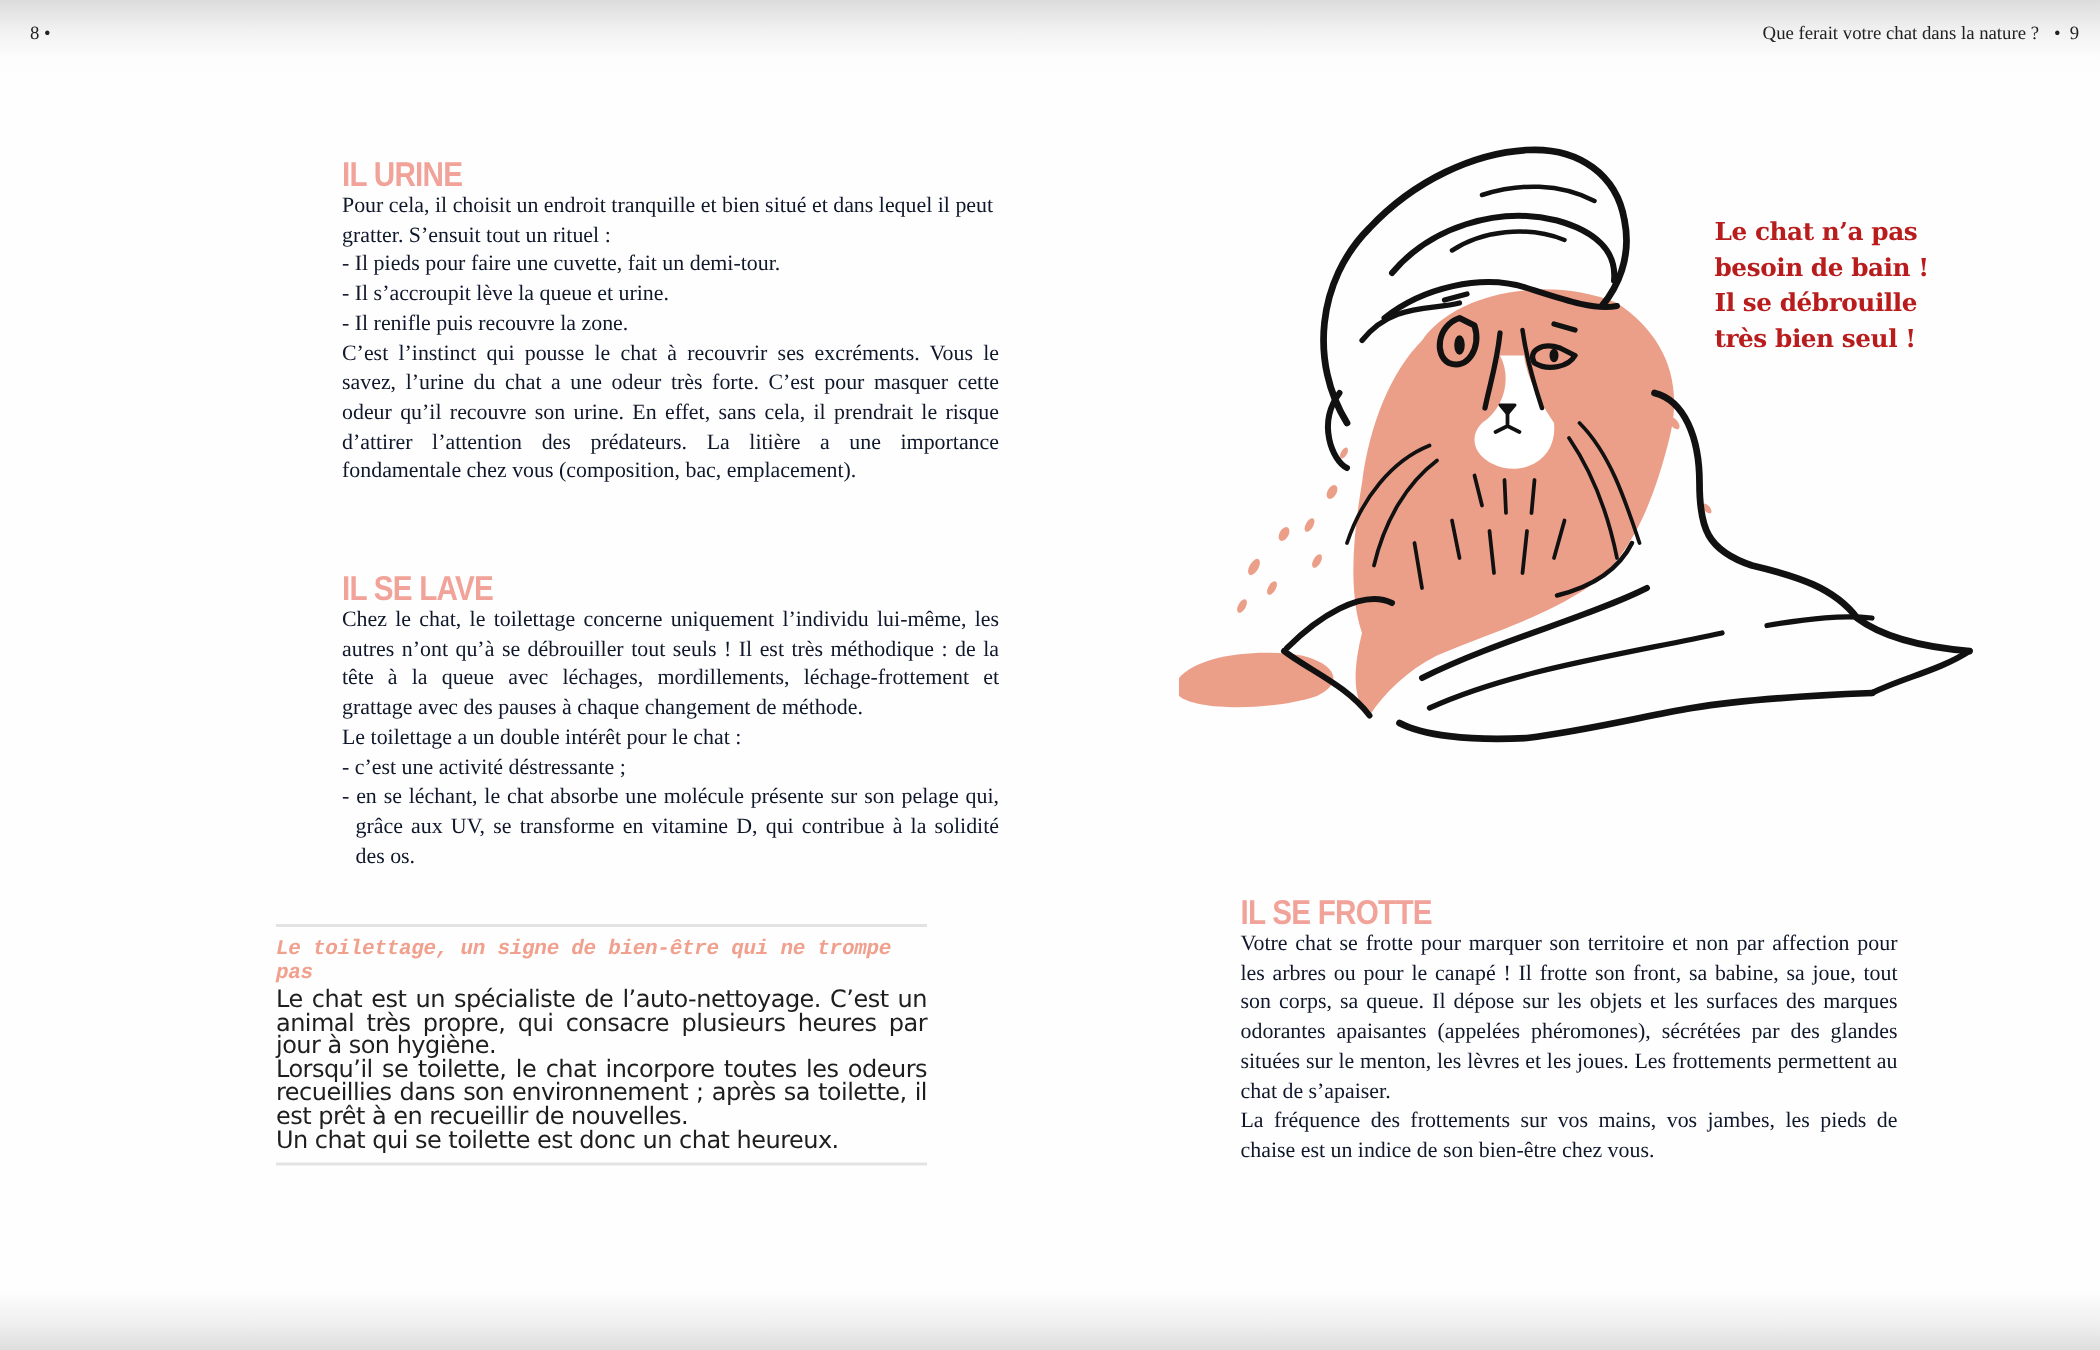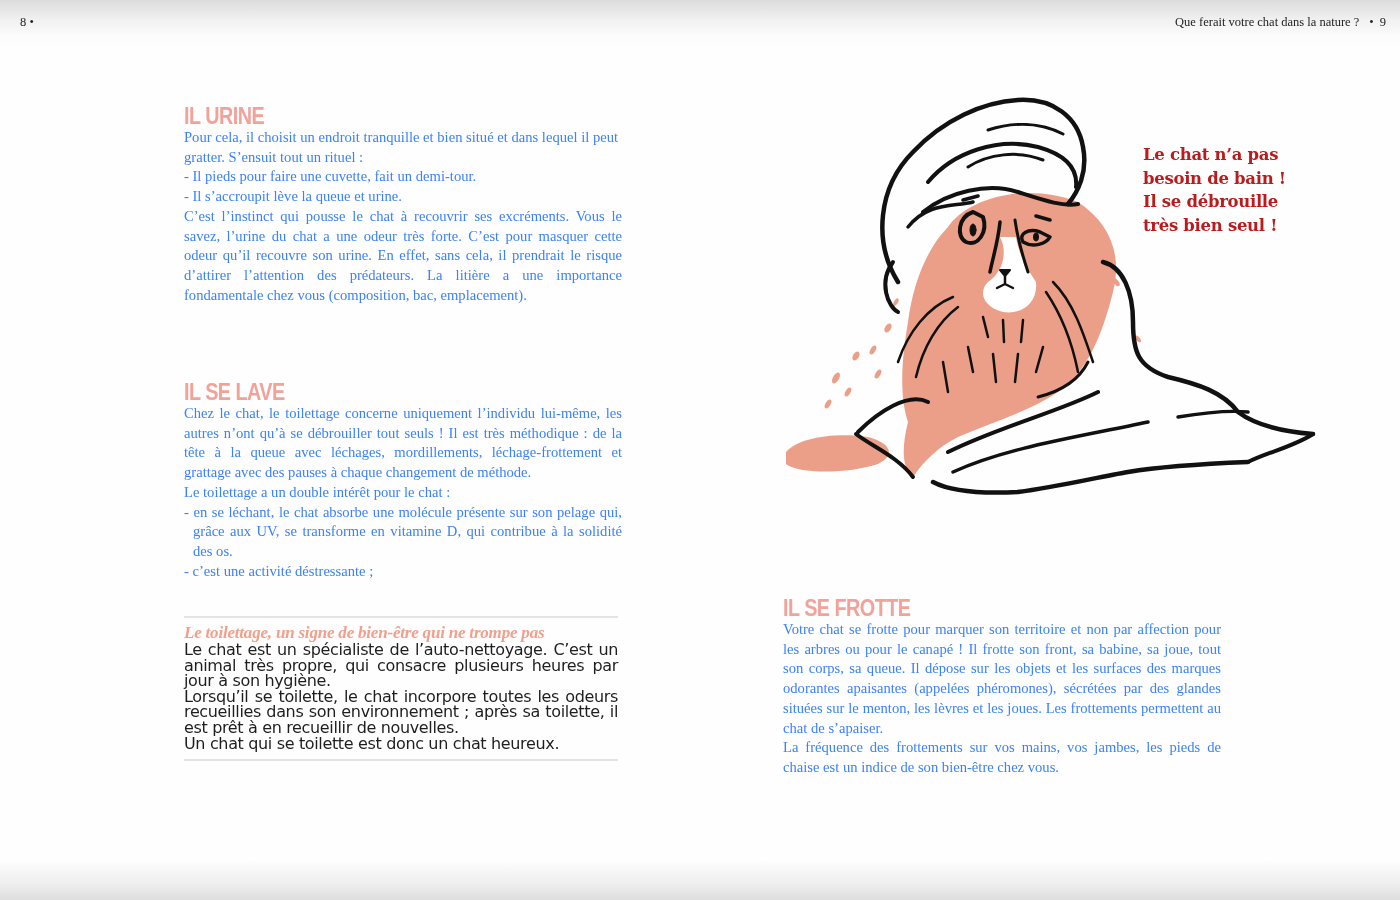--- a/index.html
+++ b/index.html
@@ -18,55 +18,55 @@
     background: linear-gradient(#fefefe 0%, #f6f6f6 30%, #eeeeee 60%, #dedede 100%);
   }
   .folio {
     position: absolute; top: 15px; font-size: 12.5px; color: #222;
     font-family: "Liberation Serif", serif;
   }
   .folio-left { left: 20px; }
   .folio-right { right: 14px; }
   .folio-right .sep { margin: 0 6px 0 10px; }
 
-  .block { position: absolute; }
+  .block { position: absolute; margin-left: 44px; }
   .heading {
     font-family: "Liberation Sans", sans-serif;
     font-weight: bold;
     font-size: 23px;
     letter-spacing: -0.6px;
     line-height: 24px;
     color: #f1a39a;
     transform: scaleX(0.86);
     transform-origin: left;
     margin: 0;
   }
   .body-text {
     font-family: "Liberation Serif", serif;
     font-size: 14.6px;
     line-height: 19.7px;
-    color: #3b82f6;
+    color: #0f172a;
     margin: 0;
   }
   .body-text p { margin: 0; }
 
   #block-urine { left: 184px; top: 104px; width: 438px; }
   #block-lave { left: 184px; top: 380px; width: 438px; }
   #block-frotte { left: 783px; top: 596px; width: 438px; }
 
   .box {
     position: absolute; left: 184px; top: 616px; width: 434px;
     border-top: 2px solid #e3e3e3;
     border-bottom: 2px solid #e3e3e3;
     padding: 7px 0 8px 0;
   }
   .box-title {
-    font-family: Liberation Serif, serif;
+    font-family: Liberation Mono, monospace;
     font-weight: bold; font-style: italic;
-    font-size: 17px; color: #f0a08c;
+    font-size: 14px; color: #f0a08c;
     margin: 0 0 1px 0; line-height: 16px;
     letter-spacing: -0.2px;
   }
   .box-body {
     font-family: "DejaVu Sans", sans-serif;
     font-size: 16px; line-height: 15.6px; color: #1e1e1e;
     letter-spacing: -0.35px;
   }
   .box-body p { margin: 0; text-align: justify; }
 
@@ -92,31 +92,32 @@
 <div class="folio folio-right">
   <span>Que ferait votre chat dans la nature ?</span><span class="sep">•</span><span>9</span>
 </div>
 
 <div class="block" id="block-urine">
   <h2 class="heading">IL URINE</h2>
   <div class="body-text">
     <p>Pour cela, il choisit un endroit tranquille et bien situé et dans lequel il peut gratter. S’ensuit tout un rituel :</p>
     <p>- Il pieds pour faire une cuvette, fait un demi-tour.</p>
     <p>- Il s’accroupit lève la queue et urine.</p>
+    <p>- Il renifle puis recouvre la zone.</p>
     <p style="text-align:justify">C’est l’instinct qui pousse le chat à recouvrir ses excréments. Vous le savez, l’urine du chat a une odeur très forte. C’est pour masquer cette odeur qu’il recouvre son urine. En effet, sans cela, il prendrait le risque d’attirer l’attention des prédateurs. La litière a une importance fondamentale chez vous (composition, bac, emplacement).</p>
   </div>
 </div>
 
 <div class="block" id="block-lave">
   <h2 class="heading">IL SE LAVE</h2>
   <div class="body-text">
     <p style="text-align:justify">Chez le chat, le toilettage concerne uniquement l’individu lui-même, les autres n’ont qu’à se débrouiller tout seuls ! Il est très méthodique : de la tête à la queue avec léchages, mordillements, léchage-frottement et grattage avec des pauses à chaque changement de méthode.</p>
     <p>Le toilettage a un double intérêt pour le chat :</p>
+    <p>- c’est une activité déstressante ;</p>
     <p style="padding-left:9px;text-indent:-9px;text-align:justify">- en se léchant, le chat absorbe une molécule présente sur son pelage qui, grâce aux UV, se transforme en vitamine D, qui contribue à la solidité des os.</p>
-    <p>- c’est une activité déstressante ;</p>
   </div>
 </div>
 
 <div class="box">
   <p class="box-title">Le toilettage, un signe de bien-être qui ne trompe pas</p>
   <div class="box-body">
     <p>Le chat est un spécialiste de l’auto-nettoyage. C’est un animal très propre, qui consacre plusieurs heures par jour à son hygiène.</p>
     <p>Lorsqu’il se toilette, le chat incorpore toutes les odeurs recueillies dans son environnement ; après sa toilette, il est prêt à en recueillir de nouvelles.</p>
     <p>Un chat qui se toilette est donc un chat heureux.</p>
   </div>

